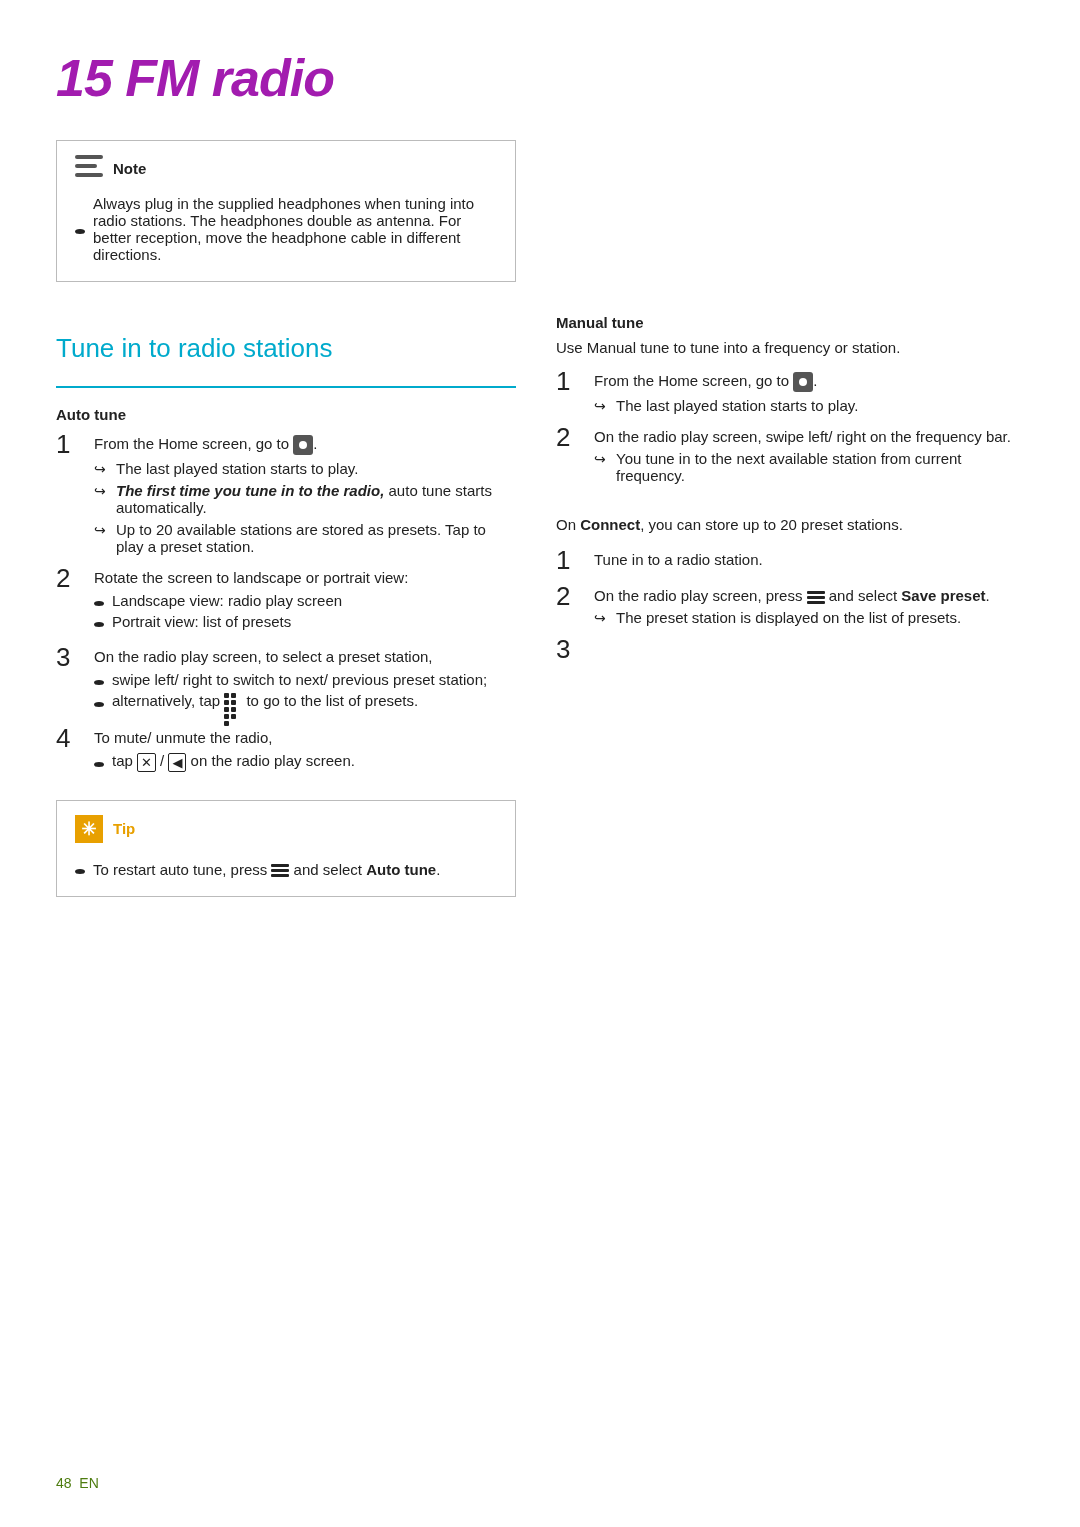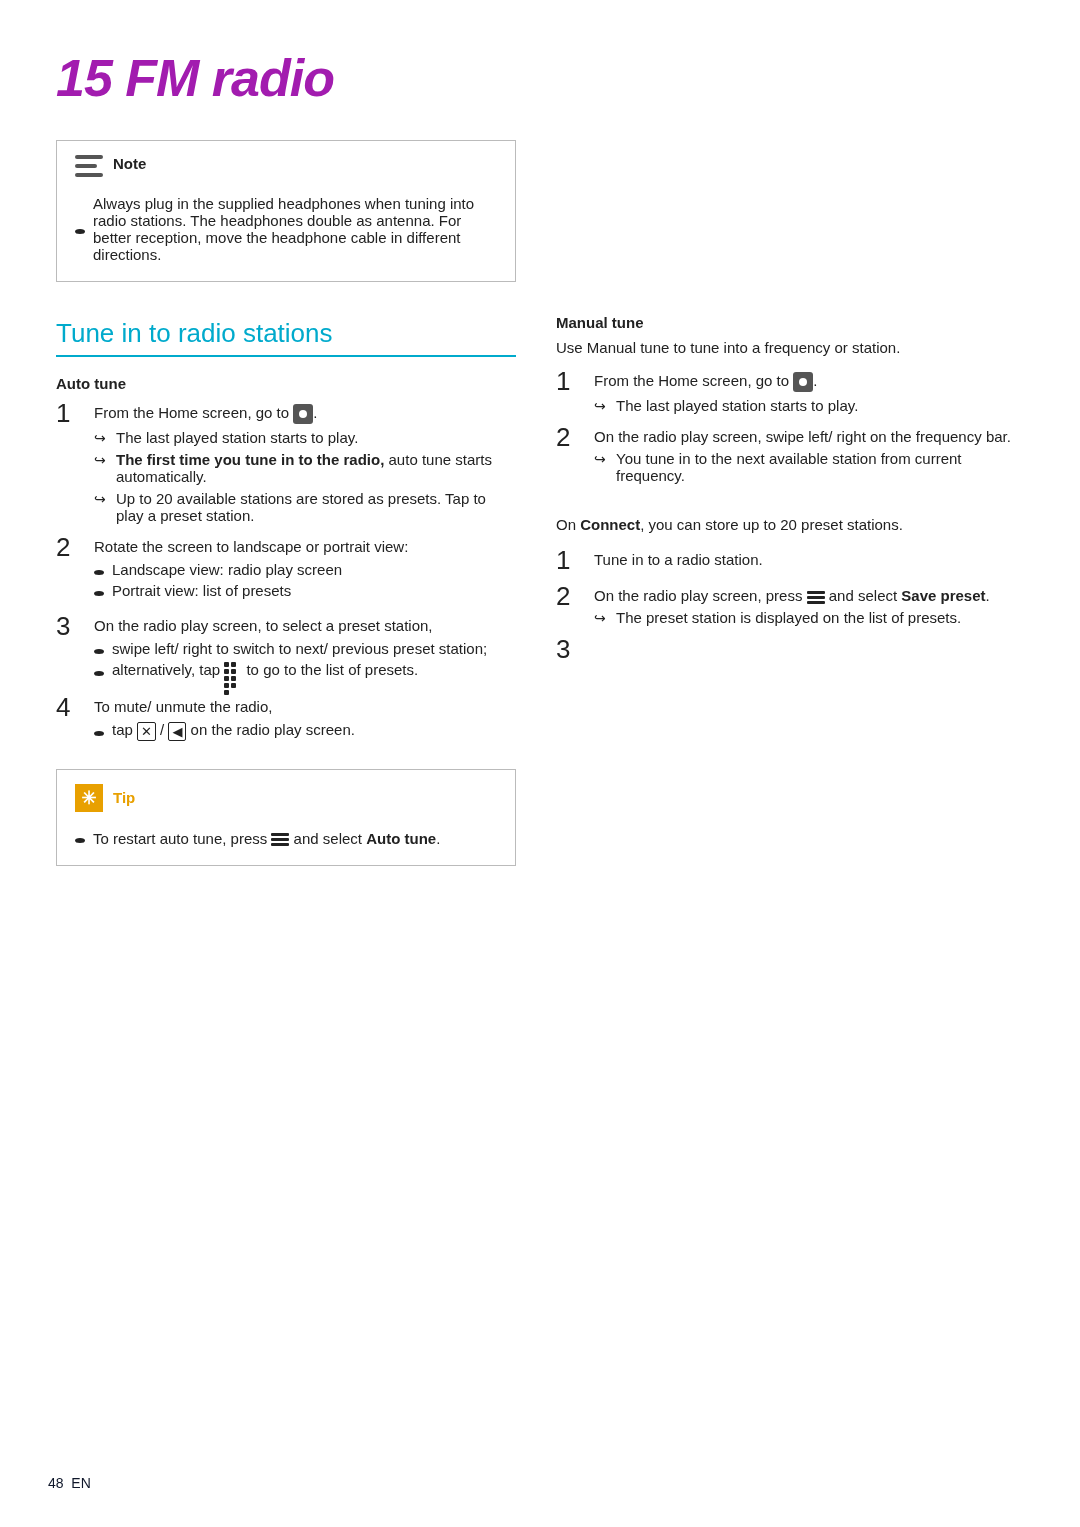--- a/index.html
+++ b/index.html
@@ -30,21 +30,21 @@
       border: 1.5px solid #bbb;
       padding: 14px 18px;
       margin-bottom: 32px;
       max-width: 460px;
       display: flex;
       flex-direction: column;
       gap: 8px;
     }
     .note-header {
       display: flex;
-      align-items: flex-start;
+      align-items: flex-end;
       gap: 10px;
       font-weight: bold;
       font-size: 15px;
       margin-bottom: 4px;
     }
     .note-icon {
       width: 28px;
       height: 22px;
       display: flex;
       flex-direction: column;
@@ -100,23 +100,23 @@
     }
     .col-right {
       flex: 1;
     }
 
     .section-title {
       font-size: 26px;
       font-weight: 400;
       color: #00aacc;
       border-bottom: 2.5px solid #00aacc;
-      padding-bottom: 6px;
+      padding-bottom: 22px;
       margin-bottom: 18px;
-      margin-top: 4px;
+      margin-top: 19px;
     }
 
     .subsection-title {
       font-size: 15px;
       font-weight: bold;
       color: #222;
       margin-bottom: 8px;
     }
 
     .numbered-list {
@@ -196,20 +196,21 @@
       border-radius: 50%;
       background: white;
       position: absolute;
       top: 50%;
       left: 50%;
       transform: translate(-50%, -50%);
     }
 
     .bold-italic {
       font-weight: bold;
+      font-style: italic;
     }
 
     .grid-icon {
       display: inline-flex;
       flex-wrap: wrap;
       width: 18px;
       height: 18px;
       gap: 2px;
       vertical-align: middle;
     }
@@ -248,23 +249,23 @@
       font-size: 13px;
       vertical-align: middle;
       border: 1.5px solid #222;
       padding: 1px 3px;
       border-radius: 2px;
     }
 
     .page-footer {
       position: absolute;
       bottom: 36px;
-      left: 48px;
+      left: 56px;
       font-size: 14px;
-      color: #0f172a;
+      color: #4d7c0f;
     }
 
     .underline {
       text-decoration: underline;
     }
 
     .store-section {
       margin-top: 0;
     }
   </style>

